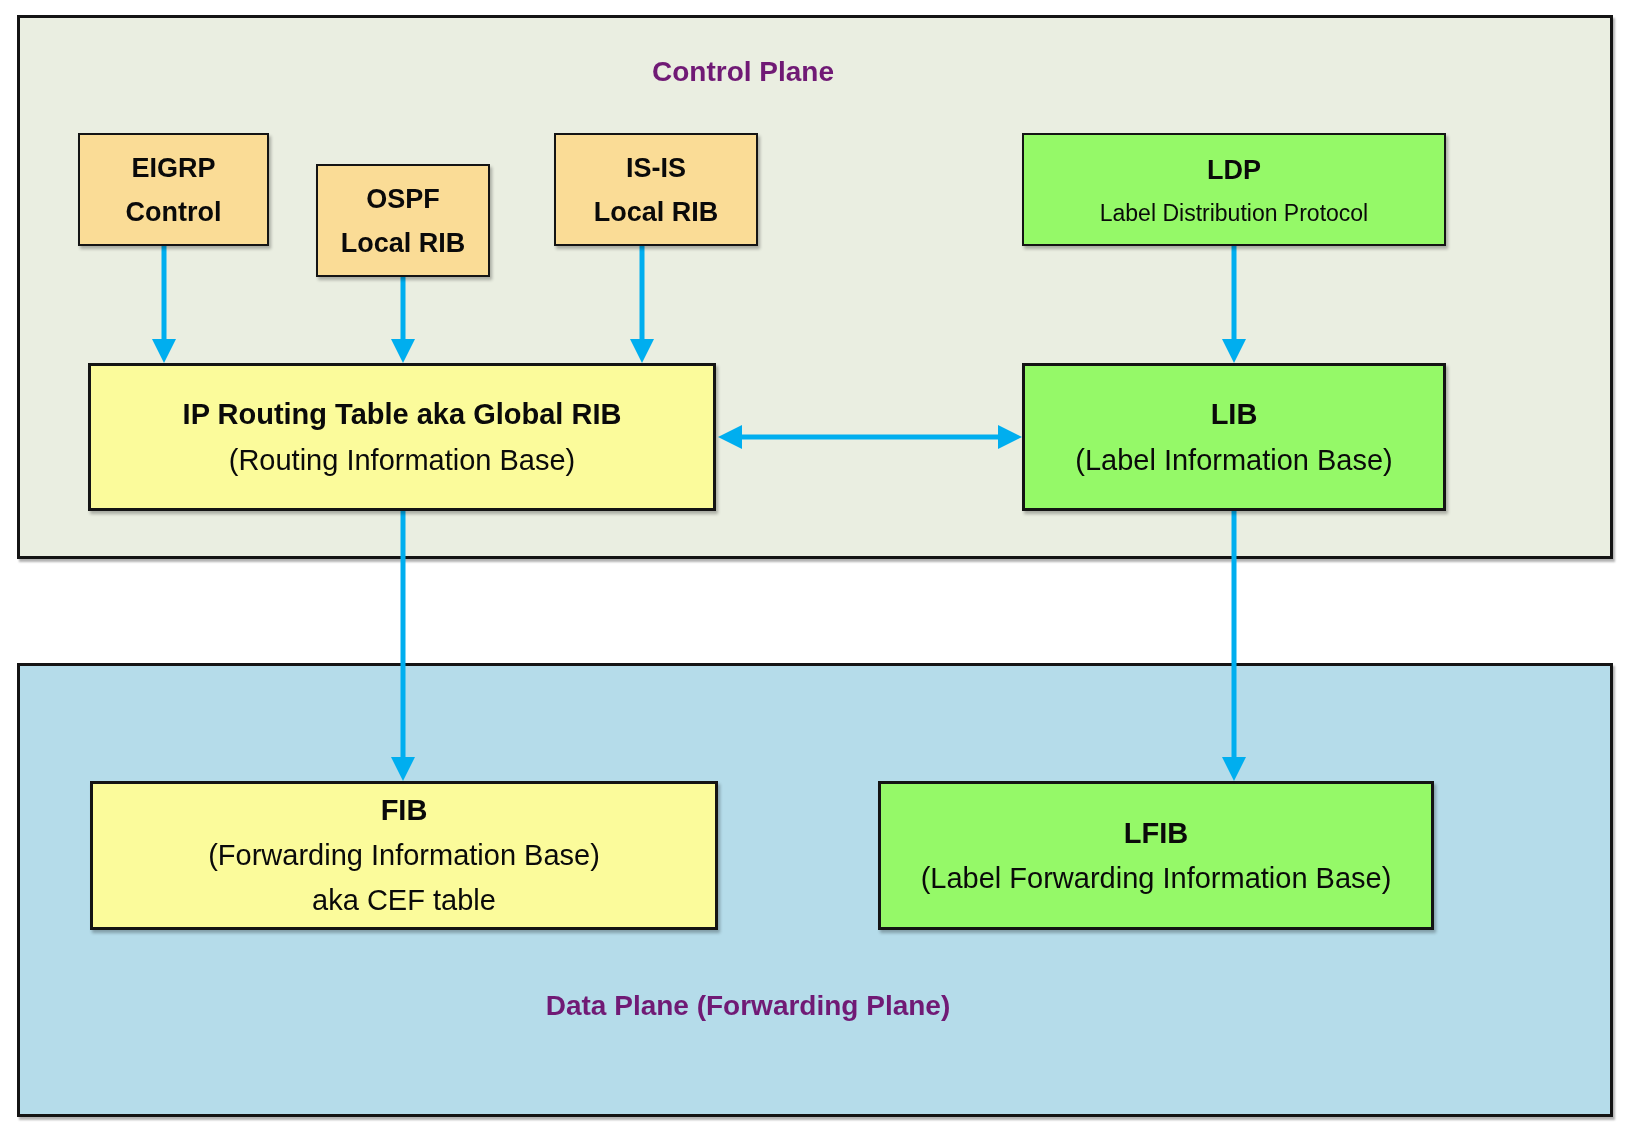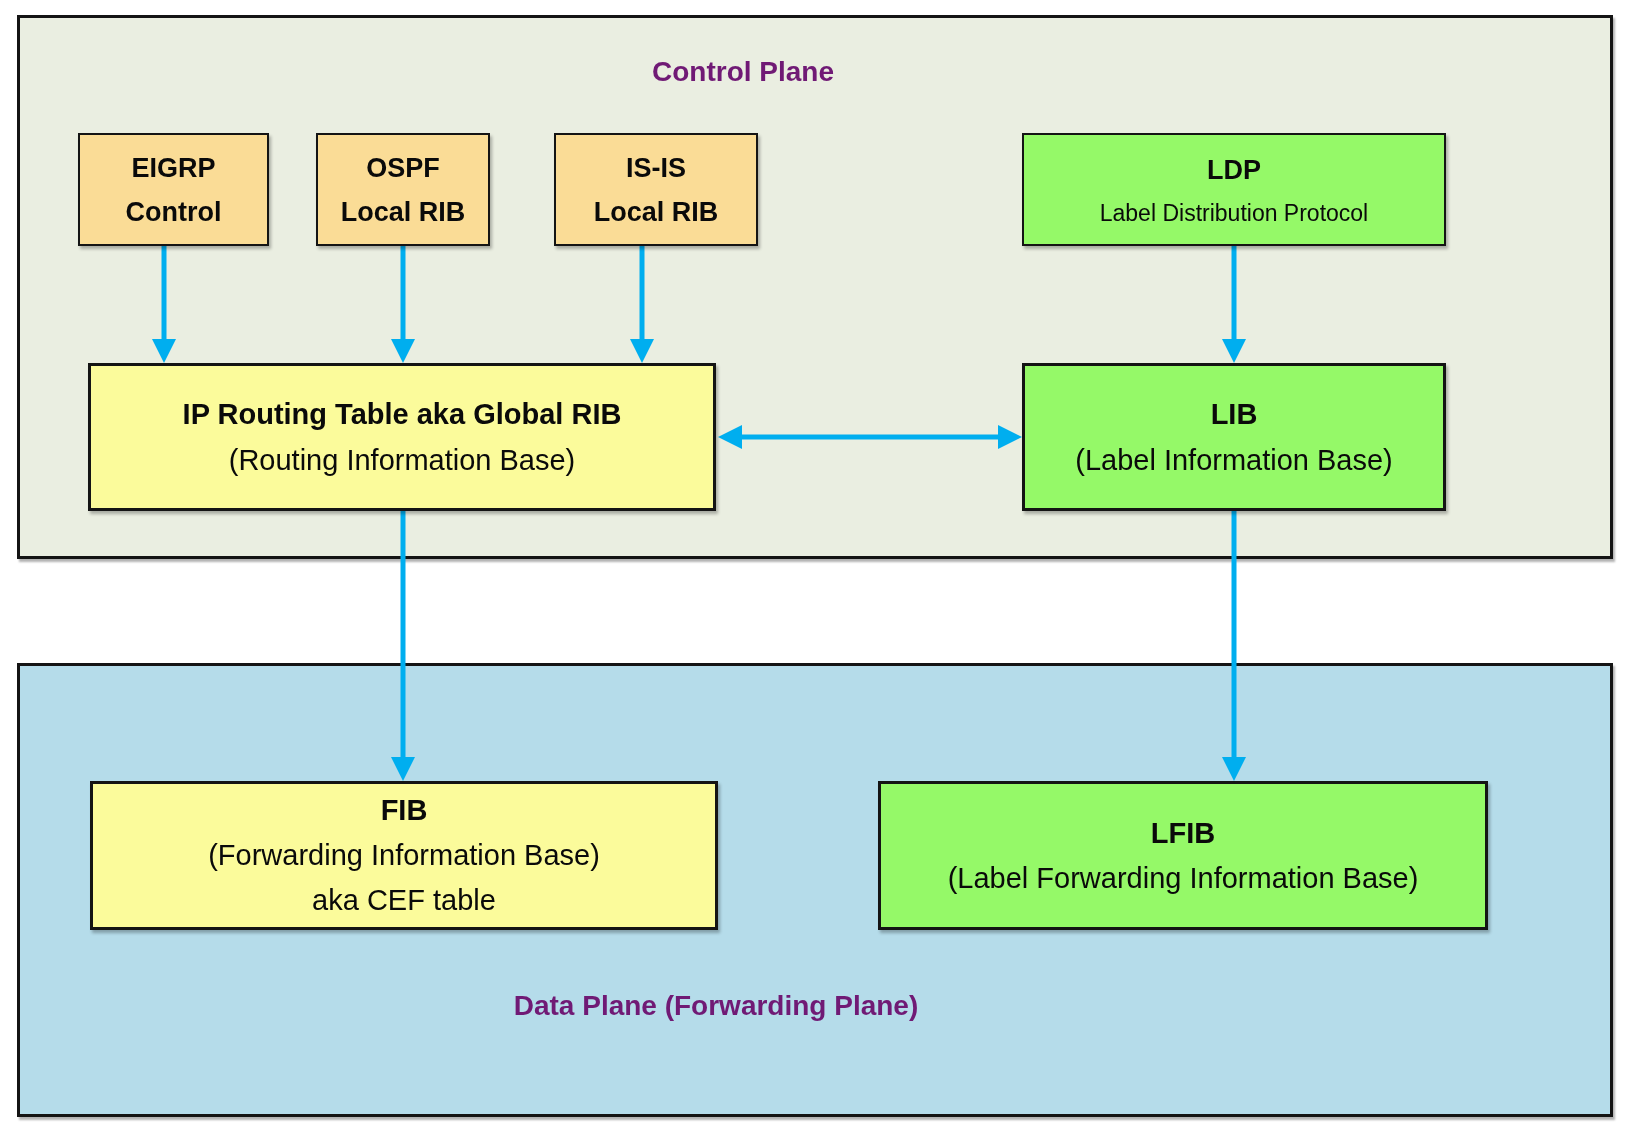--- a/index.html
+++ b/index.html
@@ -15,47 +15,47 @@
   html,body{background:#ffffff;}
   body{font-family:"Liberation Sans", sans-serif;color:#0a0a0a;}
   .canvas{position:relative;width:1630px;height:1133px;background:#ffffff;overflow:hidden;}
 
   .plane{position:absolute;border:3px solid var(--border);box-shadow:2px 3px 2px rgba(0,0,0,0.30);}
   .plane-control{left:17px;top:15px;width:1596px;height:544px;background:var(--plane-control);}
   .plane-data{left:17px;top:663px;width:1596px;height:454px;background:var(--plane-data);}
 
   .plane-title{position:absolute;transform:translateX(-50%);font-weight:bold;font-size:28px;white-space:nowrap;color:#701a75;}
   .title-control{left:743px;top:56px;}
-  .title-data{left:716px;top:990px;}
+  .title-data{left:748px;top:990px;}
 
   .node{position:absolute;display:flex;flex-direction:column;align-items:center;justify-content:center;
         text-align:center;border:2px solid var(--border);box-shadow:2px 3px 3px rgba(0,0,0,0.28);}
   .node span{white-space:nowrap;}
 
   .proto{background:var(--box-protocol);top:133px;height:113px;}
   .proto span{font-weight:bold;font-size:27px;line-height:44px;}
   .proto-eigrp{left:78px;width:191px;}
-  .proto-ospf{left:316px;width:174px;}
+  .proto-ospf{left:316px;width:174px;margin-top:31px;}
   .proto-isis{left:554px;width:204px;}
 
   .ldp{background:var(--box-label);left:1022px;top:133px;width:424px;height:113px;}
   .ldp .t{font-weight:bold;font-size:27px;line-height:46px;}
   .ldp .s{font-size:23px;line-height:40px;}
 
   .mid{top:363px;height:148px;border-width:3px;}
   .mid .t{font-weight:bold;font-size:29px;line-height:46px;}
   .mid .s{font-size:29px;line-height:46px;}
   .rib{background:var(--box-rib);left:88px;width:628px;}
   .lib{background:var(--box-label);left:1022px;width:424px;}
 
   .bottom{top:781px;height:149px;border-width:3px;}
   .bottom .t{font-weight:bold;font-size:29px;line-height:45px;}
   .bottom .s{font-size:29px;line-height:45px;}
   .fib{background:var(--box-rib);left:90px;width:628px;}
-  .lfib{background:var(--box-label);left:878px;width:610px;}
+  .lfib{background:var(--box-label);left:878px;width:556px;}
 
   svg.arrows{position:absolute;left:0;top:0;width:1630px;height:1133px;pointer-events:none;}
   .arrow-line{stroke:var(--arrow);stroke-width:5px;}
   .arrow-head{fill:var(--arrow);stroke:none;}
 </style>
 </head>
 <body>
 
 <div class="canvas">
 

